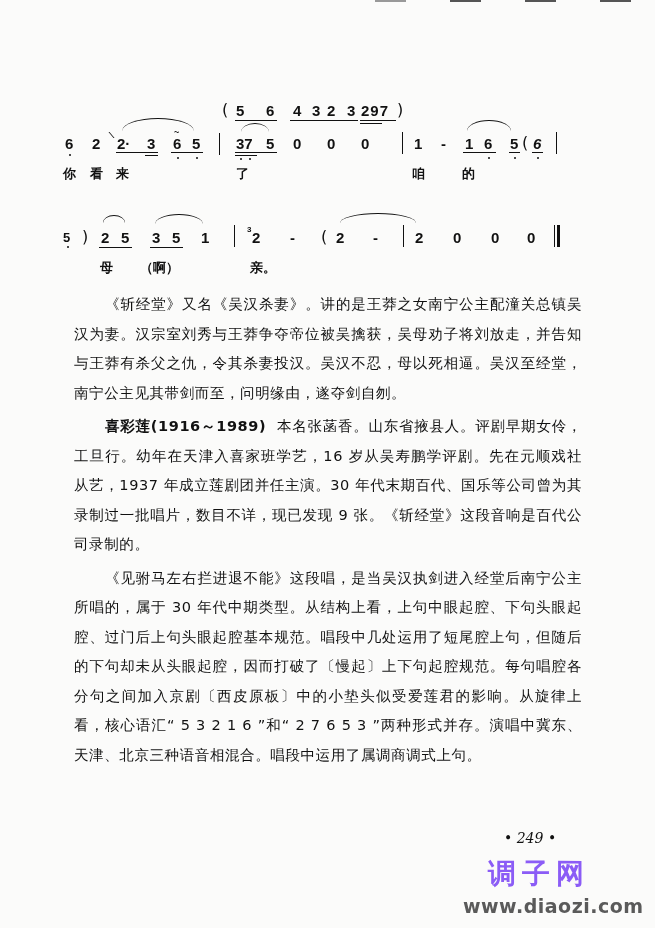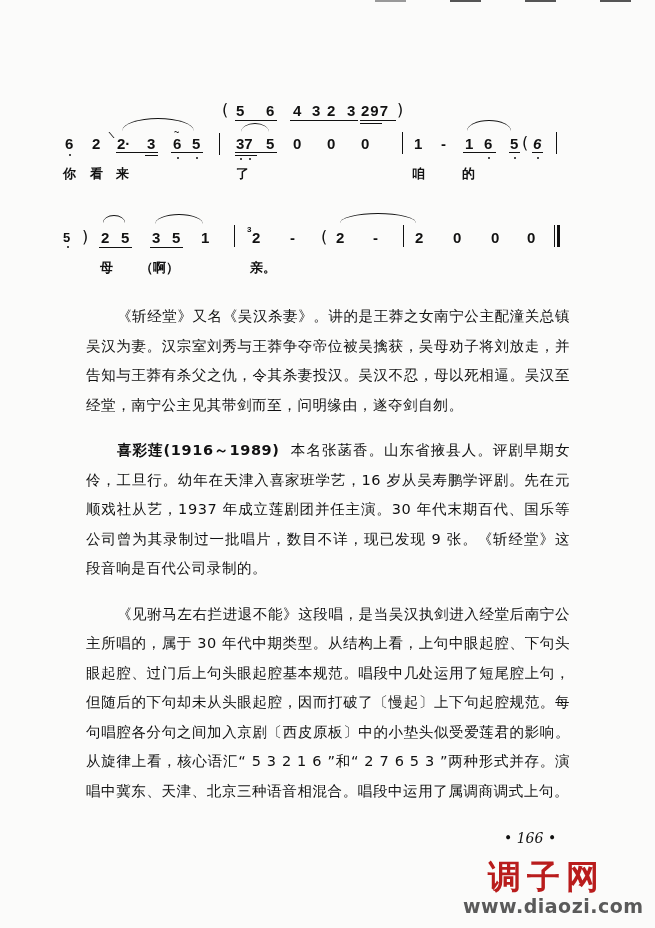--- a/index.html
+++ b/index.html
@@ -16,25 +16,25 @@
   .uline { position: absolute; height: 1px; background: #111; }
   .dot { position: absolute; width: 2px; height: 2px; background: #111; border-radius: 50%; }
   .bar { position: absolute; width: 1px; background: #111; }
   .slur { position: absolute; border-top: 1.2px solid #111; border-radius: 50% 50% 0 0 / 100% 100% 0 0; }
   .paren { position: absolute; font-family: "DejaVu Sans", sans-serif; font-size: 16px; color: #111; }
   .prose {
     position: absolute; left: 70px; width: 516px;
     font-family: "DejaVu Sans", sans-serif; font-size: 14.5px; line-height: 29.5px;
     color: #111; letter-spacing: 0.6px; text-align: justify;
   }
-  .prose p { margin: 16px; }
+  .prose p { margin: 4px; }
   .indent { text-indent: 31px; }
   .bold { font-weight: bold; }
   .page-num { position: absolute; left: 504px; top: 830px; font-family: "DejaVu Serif", serif; font-style: italic; font-size: 14px; color: #111; }
-  .wm-cn { position: absolute; left: 488px; top: 855px; font-family: Liberation Mono, monospace; font-size: 33px; font-weight: bold; color: #b91c1c; letter-spacing: 6px; }
+  .wm-cn { position: absolute; left: 488px; top: 855px; font-family: Liberation Mono, monospace; font-size: 28px; font-weight: bold; color: #8b5cf6; letter-spacing: 6px; }
   .wm-url { position: absolute; left: 463px; top: 895px; font-family: "DejaVu Sans", sans-serif; font-size: 19px; font-weight: bold; color: #5a5a5a; letter-spacing: 0.5px; }
 </style>
 </head>
 <body>
 
 <div class="top-rule" style="left:375px;width:31px;background:#999;"></div>
 <div class="top-rule" style="left:450px;width:31px;"></div>
 <div class="top-rule" style="left:525px;width:31px;"></div>
 <div class="top-rule" style="left:600px;width:31px;"></div>
 
@@ -141,15 +141,15 @@
 </div>
 
 <div class="prose" style="top:286px;">
   <p class="indent">《斩经堂》又名《吴汉杀妻》。讲的是王莽之女南宁公主配潼关总镇吴汉为妻。汉宗室刘秀与王莽争夺帝位被吴擒获，吴母劝子将刘放走，并告知与王莽有杀父之仇，令其杀妻投汉。吴汉不忍，母以死相逼。吴汉至经堂，南宁公主见其带剑而至，问明缘由，遂夺剑自刎。</p>
   <p class="indent">
     <span class="bold">喜彩莲(1916～1989)</span>&nbsp;&nbsp;<span>本名张菡香。山东省掖县人。评剧早期女伶，工旦行。幼年在天津入喜家班学艺，16 岁从吴寿鹏学评剧。先在元顺戏社从艺，1937 年成立莲剧团并任主演。30 年代末期百代、国乐等公司曾为其录制过一批唱片，数目不详，现已发现 9 张。《斩经堂》这段音响是百代公司录制的。</span>
   </p>
   <p class="indent">《见驸马左右拦进退不能》这段唱，是当吴汉执剑进入经堂后南宁公主所唱的，属于 30 年代中期类型。从结构上看，上句中眼起腔、下句头眼起腔、过门后上句头眼起腔基本规范。唱段中几处运用了短尾腔上句，但随后的下句却未从头眼起腔，因而打破了〔慢起〕上下句起腔规范。每句唱腔各分句之间加入京剧〔西皮原板〕中的小垫头似受爱莲君的影响。从旋律上看，核心语汇“ 5 3 2 1 6 ”和“ 2 7 6 5 3 ”两种形式并存。演唱中冀东、天津、北京三种语音相混合。唱段中运用了属调商调式上句。</p>
 </div>
 
-<div class="page-num">• 166 •</div>
+<div class="page-num">• 249 •</div>
 <div class="wm-cn">调子网</div>
 <div class="wm-url">www.diaozi.com</div>
 
 </body></html>

